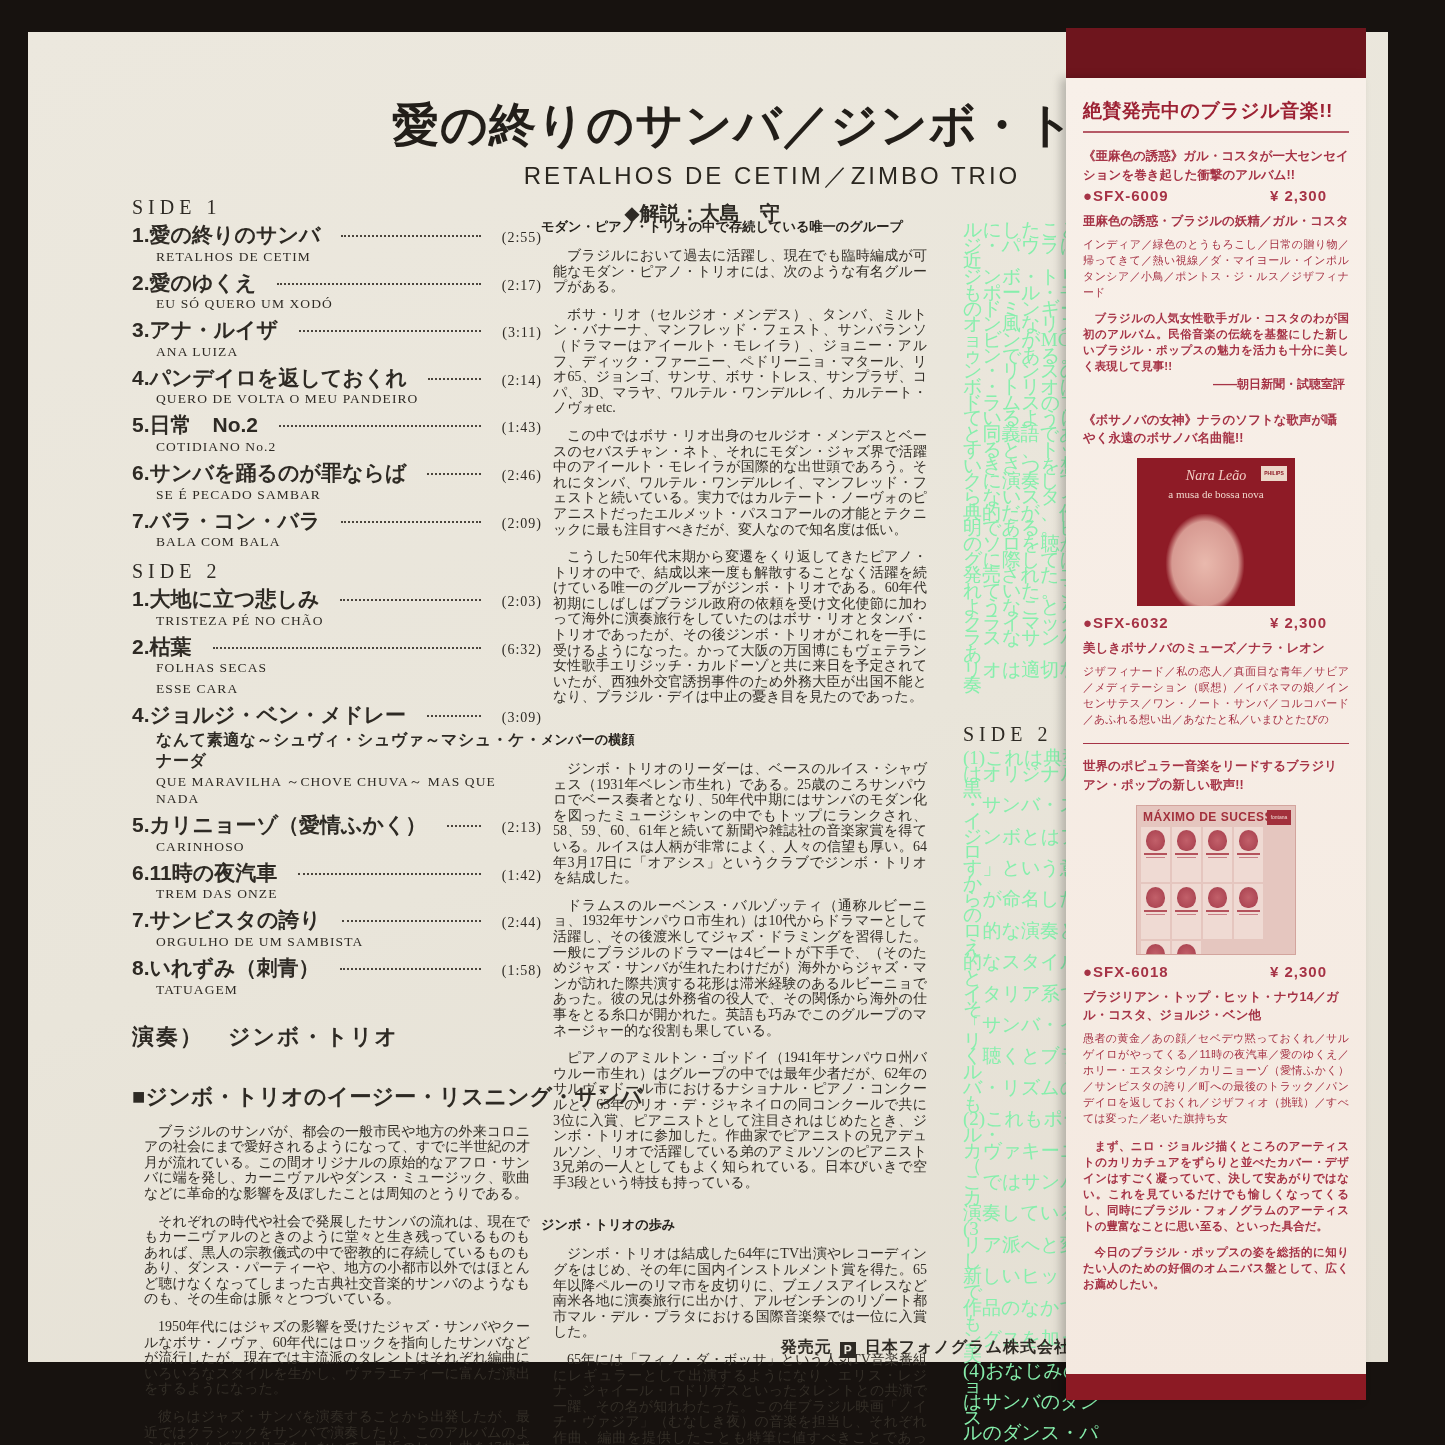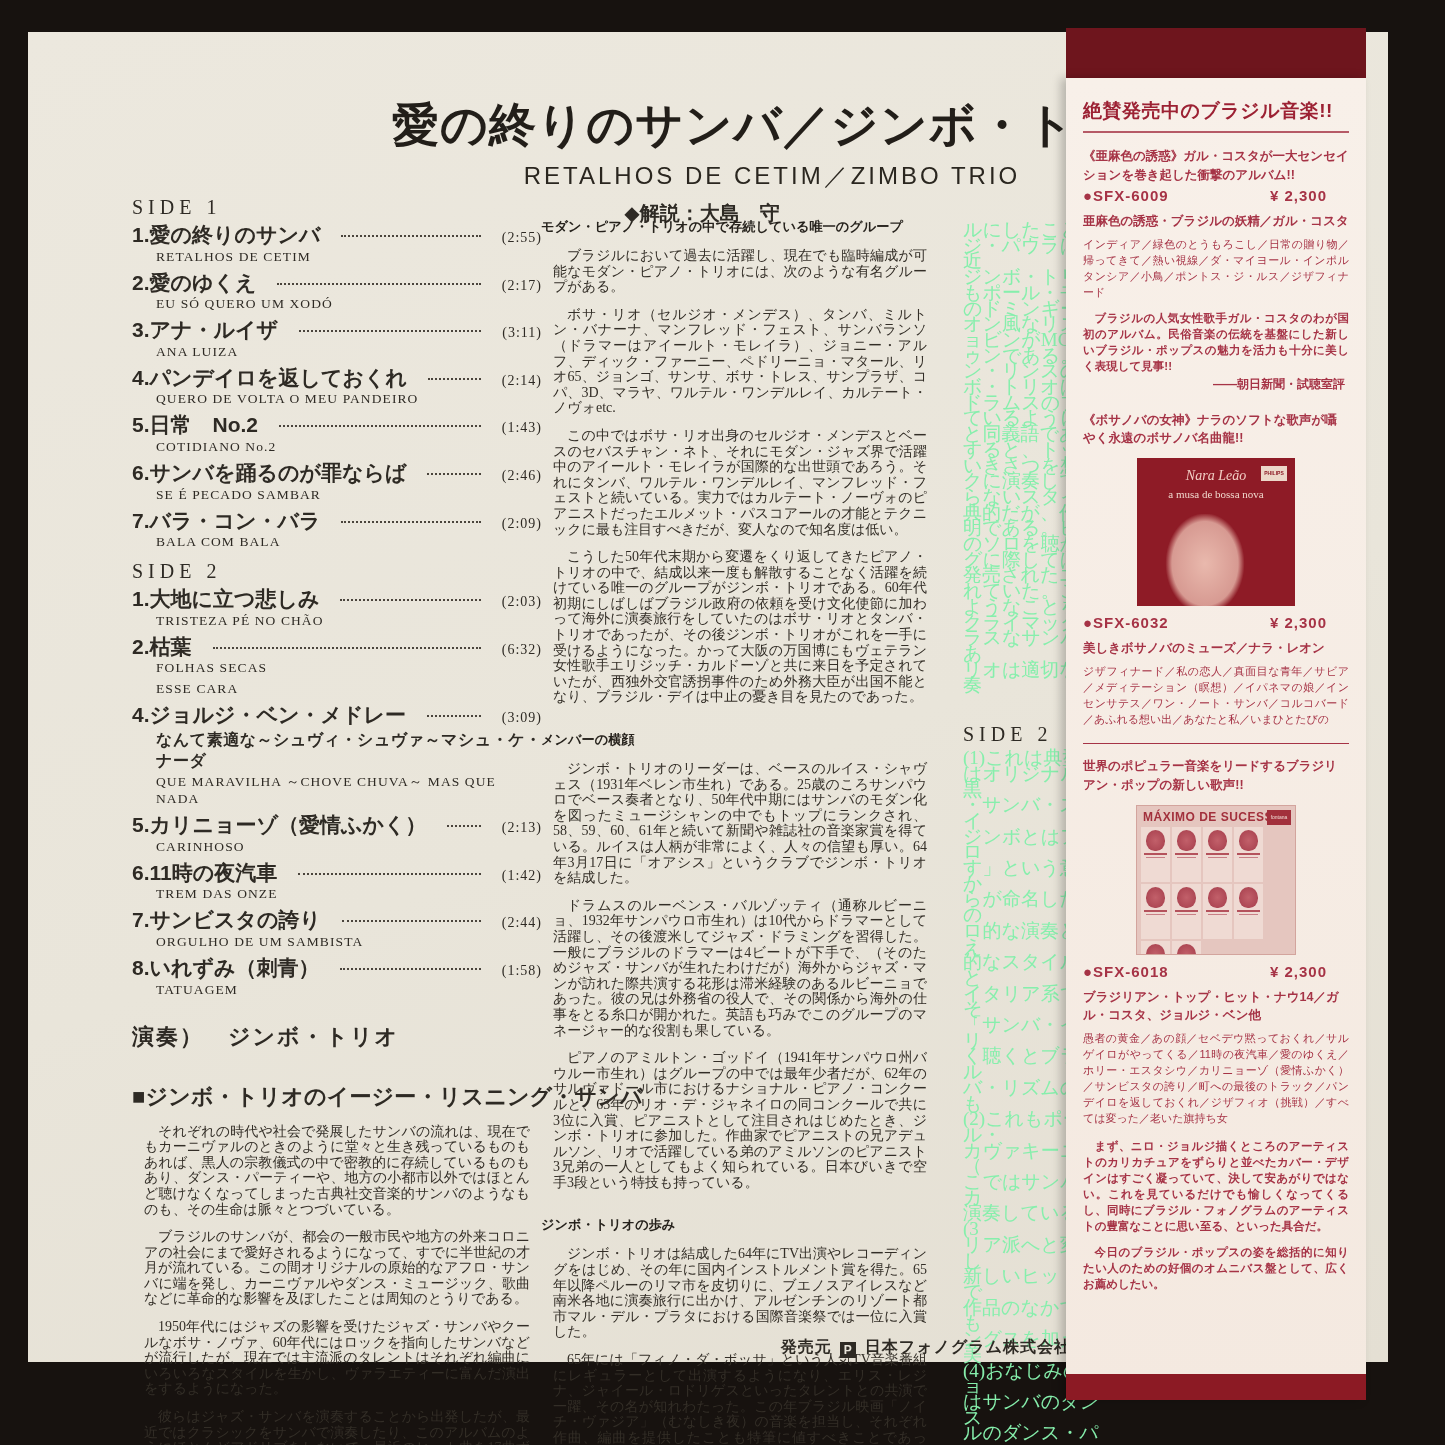--- a/index.html
+++ b/index.html
@@ -239,22 +239,22 @@
             <span class="trk-leader"></span>
             <span class="trk-time">(1:58)</span>
           </div>
           <div class="trk-sub">TATUAGEM</div>
         </div>
       </div>
   </div>
   <div class="performer">演奏）　ジンボ・トリオ</div>
   <div class="essay-h">■ジンボ・トリオのイージー・リスニング・サンバ</div>
   <div class="essay">
+      <p>ブラジルのサンバが、都会の一般市民や地方の外来コロニアの社会にまで愛好されるようになって、すでに半世紀の才月が流れている。この間オリジナルの原始的なアフロ・サンバに端を発し、カーニヴァルやダンス・ミュージック、歌曲などに革命的な影響を及ぼしたことは周知のとうりである。</p>
       <p>それぞれの時代や社会で発展したサンバの流れは、現在でもカーニヴァルのときのように堂々と生き残っているものもあれば、黒人の宗教儀式の中で密教的に存続しているものもあり、ダンス・パーティーや、地方の小都市以外ではほとんど聴けなくなってしまった古典社交音楽的サンバのようなものも、その生命は脈々とつづいている。</p>
-      <p>ブラジルのサンバが、都会の一般市民や地方の外来コロニアの社会にまで愛好されるようになって、すでに半世紀の才月が流れている。この間オリジナルの原始的なアフロ・サンバに端を発し、カーニヴァルやダンス・ミュージック、歌曲などに革命的な影響を及ぼしたことは周知のとうりである。</p>
       <p>1950年代にはジャズの影響を受けたジャズ・サンバやクールなボサ・ノヴァ、60年代にはロックを指向したサンバなどが流行したが、現在では主流派のタレントはそれぞれ編曲にいろいろなスタイルを生かし、ヴァラエティーに富んだ演出をするようになった。</p>
       <p>彼らはジャズ・サンバを演奏することから出発したが、最近ではクラシックをサンバで演奏したり、このアルバムのようにほとんどアドリブをしないで、最近のヒット曲を17曲ずらりと並べるといったようなポピュラーな路線を歩みはじめている。この行き方には是非の論はあろうが、私個人の見解としては、中途半端なジャズがかった演奏よりも、彼らが過去に培ったチーム・ワークと個々のテクニックを生かしたイージー・リスニング・サンバの方が聴きやすいし、一般のリスナーにも賛意を得ることができるものと思われる。</p>
     </div>
 </div>
 
 <div class="col2">
   <div class="h">モダン・ピアノ・トリオの中で存続している唯一のグループ</div>
   <div>
       <p>ブラジルにおいて過去に活躍し、現在でも臨時編成が可能なモダン・ピアノ・トリオには、次のような有名グループがある。</p>
       <p>ボサ・リオ（セルジオ・メンデス）、タンバ、ミルトン・バナーナ、マンフレッド・フェスト、サンバランソ（ドラマーはアイールト・モレイラ）、ジョニー・アルフ、ディック・ファーニー、ペドリーニョ・マタール、リオ65、ジョンゴ、サンサ、ボサ・トレス、サンプラザ、コパ、3D、マラヤ、ワルテル・ワンデルレイ、カルテート・ノヴォetc.</p>

